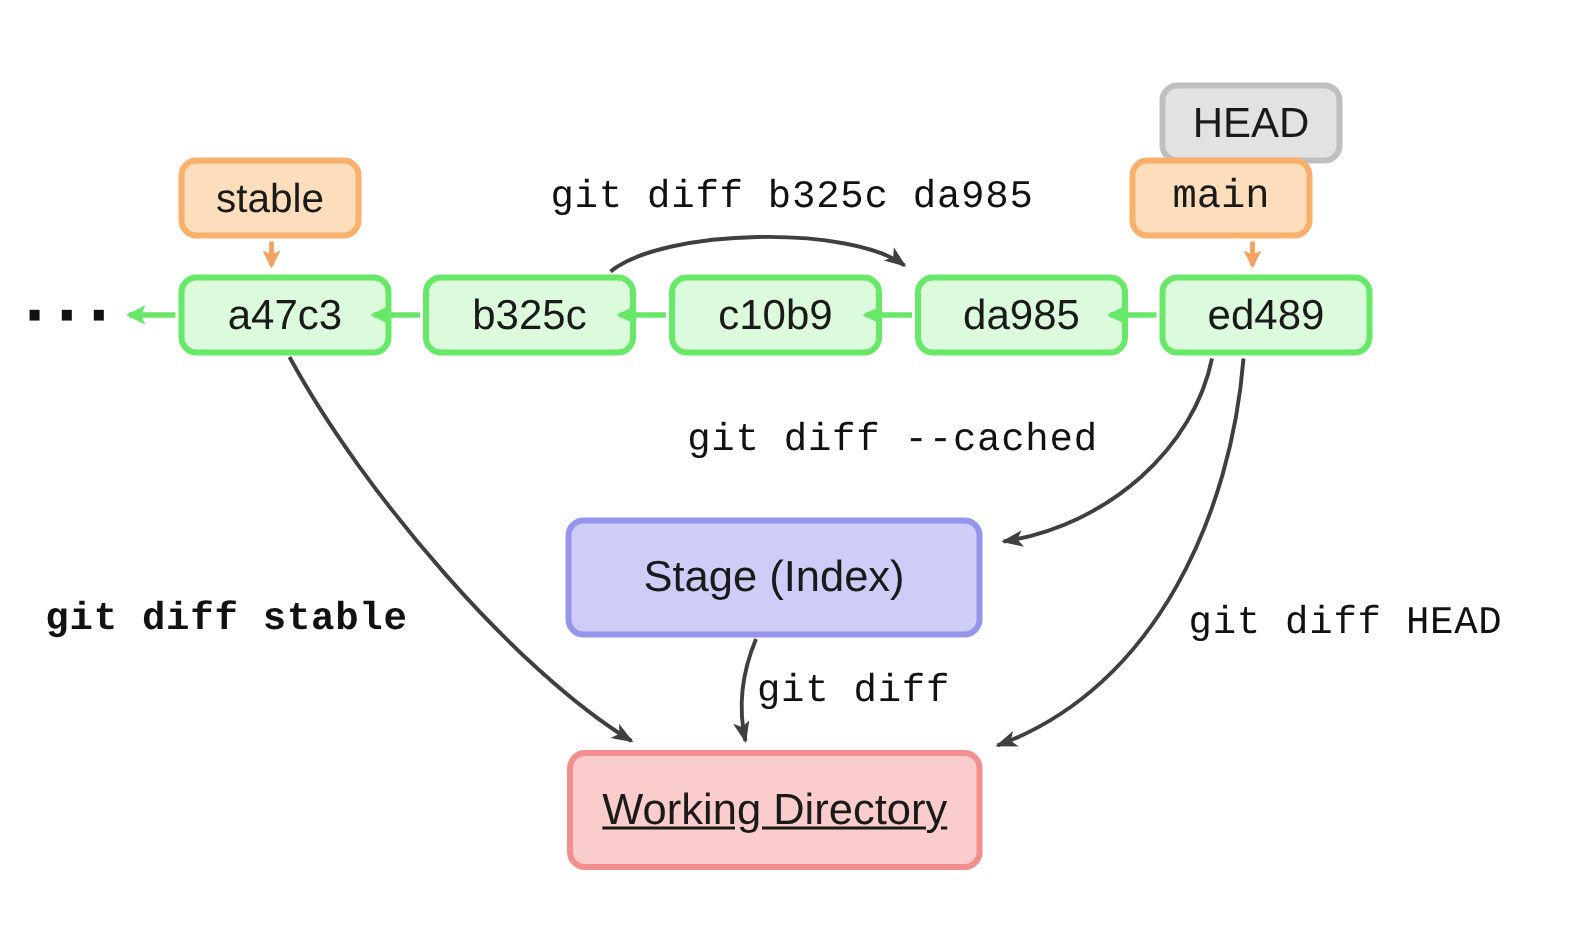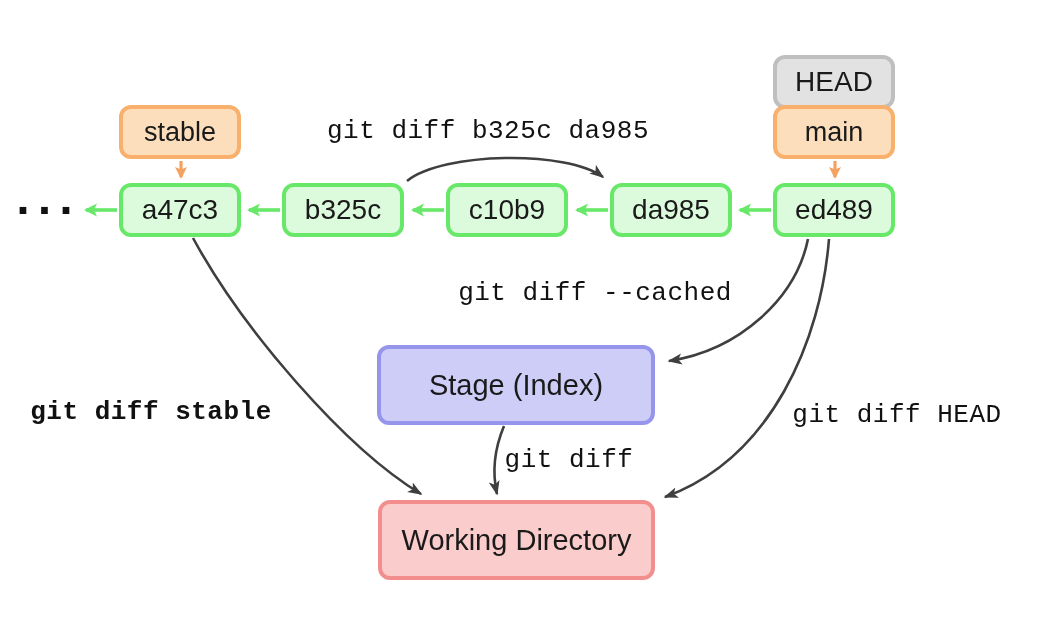--- a/index.html
+++ b/index.html
@@ -8,60 +8,60 @@
     background:#ffffff;font-family:"Liberation Sans",sans-serif;
   }
   
   .node{
     position:absolute;box-sizing:border-box;
     display:flex;align-items:center;justify-content:center;
     border:4px solid;border-radius:12px;
     color:var(--c-text);white-space:nowrap;
   }
   .commit{
-    top:183px;width:122px;height:54px;font-size:28px;
+    top:183px;width:142px;height:54px;font-size:28px;
     background:var(--c-commit-fill);border-color:var(--c-commit-border);
   }
   #commit-0{left:119px}
   #commit-1{left:282px}
   #commit-2{left:446px}
   #commit-3{left:610px}
   #commit-4{left:773px}
   .branch{
     background:var(--c-branch-fill);border-color:var(--c-branch-border);
     width:122px;height:54px;font-size:27px;
   }
   #node-stable{left:119px;top:105px;border-radius:12px;}
-  #node-main{left:773px;top:105px;z-index:3;}
+  #node-main{left:753px;top:105px;z-index:3;font-family:Liberation Mono, monospace;}
   #node-head{
     left:773px;top:55px;width:122px;height:54px;font-size:28px;z-index:2;
     background:var(--c-head-fill);border-color:var(--c-head-border);
   }
   #node-stage{
     left:377px;top:345px;width:278px;height:80px;font-size:29px;
     background:var(--c-stage-fill);border-color:var(--c-stage-border);text-align:center;
   }
   #node-wd{
     left:378px;top:500px;width:277px;height:80px;font-size:29px;
-    background:var(--c-wd-fill);border-color:var(--c-wd-border);
+    background:var(--c-wd-fill);border-color:var(--c-wd-border);text-decoration:underline;
   }
   
   #ellipsis{
     position:absolute;left:16px;top:183px;height:54px;width:64px;
     display:flex;align-items:center;justify-content:center;
     font-size:38px;font-weight:bold;letter-spacing:7px;color:#111;
     font-family:"DejaVu Sans",sans-serif;
   }
   
   .cmd{
     position:absolute;transform:translate(-50%,-50%);
     font-family:"Liberation Mono","DejaVu Sans Mono",monospace;
     font-size:26px;letter-spacing:0.5px;color:#111;white-space:nowrap;
   }
-  #cmd-commits{left:488px;top:131px;}
+  #cmd-commits{left:528px;top:131px;}
   #cmd-cached{left:595px;top:293px;}
   #cmd-stable{left:151px;top:412px;font-weight:bold;}
   #cmd-head{left:897px;top:415px;}
   #cmd-plain{left:569px;top:460px;}
   
   #arrows{position:absolute;left:0;top:0;pointer-events:none;z-index:5;}
   .arrow-dark{stroke:var(--c-arrow-dark);stroke-width:2.6;fill:none;}
   .arrow-green{stroke:var(--c-commit-border);stroke-width:3.6;fill:none;}
   .arrow-orange{stroke:var(--c-arrow-orange);stroke-width:3.2;fill:none;}
   .head-dark{fill:var(--c-arrow-dark);}

